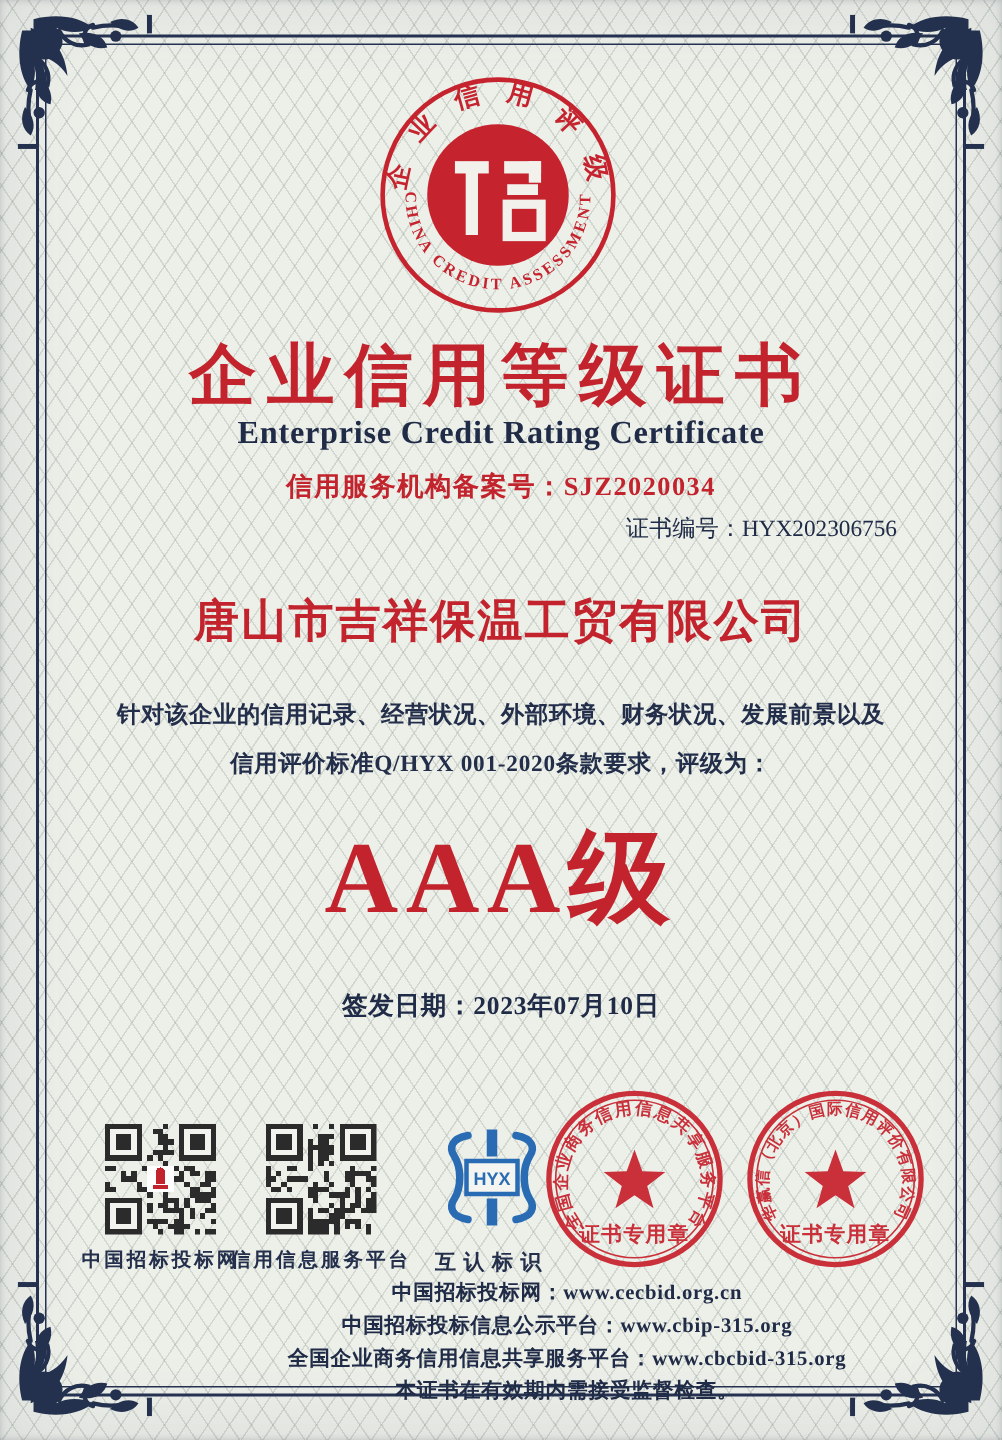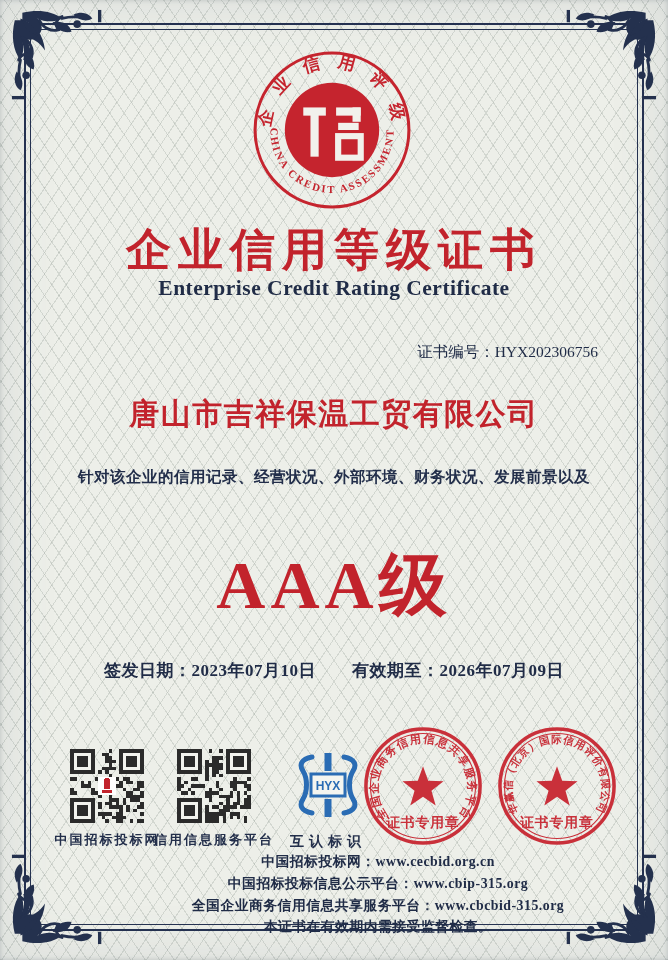--- a/index.html
+++ b/index.html
@@ -104,30 +104,31 @@
       <rect x="57" y="60" width="8" height="44"></rect>
       <rect x="82" y="56" width="24" height="8"></rect>
       <rect x="98" y="56" width="8" height="14"></rect>
       <rect x="84" y="71" width="20" height="7"></rect>
       <rect x="84" y="84" width="22" height="21" fill="none" stroke="#f2f1ec" stroke-width="6"></rect>
     </g>
   </svg>
 
   <div class="abs title">企业信用等级证书</div>
   <div class="abs subtitle">Enterprise Credit Rating Certificate</div>
+  <div class="abs registry">信用服务机构备案号：SJZ2020034</div>
   <div class="certno">证书编号：HYX202306756</div>
 
   <div class="abs company">唐山市吉祥保温工贸有限公司</div>
   <div class="abs paragraph">
     <div>针对该企业的信用记录、经营状况、外部环境、财务状况、发展前景以及</div>
+    <div>信用评价标准Q/HYX 001-2020条款要求，评级为：</div>
   </div>
   <div class="abs rating">AAA级</div>
   <div class="dates">
     <span>签发日期：2023年07月10日</span>
-    <span>有效期至：2026年07月09日</span>
   </div>
 
   <div class="qr qr1"><svg viewBox="0 0 21 21" width="100%" height="100%" shape-rendering="crispEdges" fill="#2b2b2b">
         <rect x="11" y="0" width="1" height="1"></rect>
         <rect x="9" y="1" width="1" height="1"></rect>
         <rect x="10" y="1" width="1" height="1"></rect>
         <rect x="10" y="2" width="1" height="1"></rect>
         <rect x="11" y="2" width="1" height="1"></rect>
         <rect x="10" y="3" width="1" height="1"></rect>
         <rect x="11" y="3" width="1" height="1"></rect>

